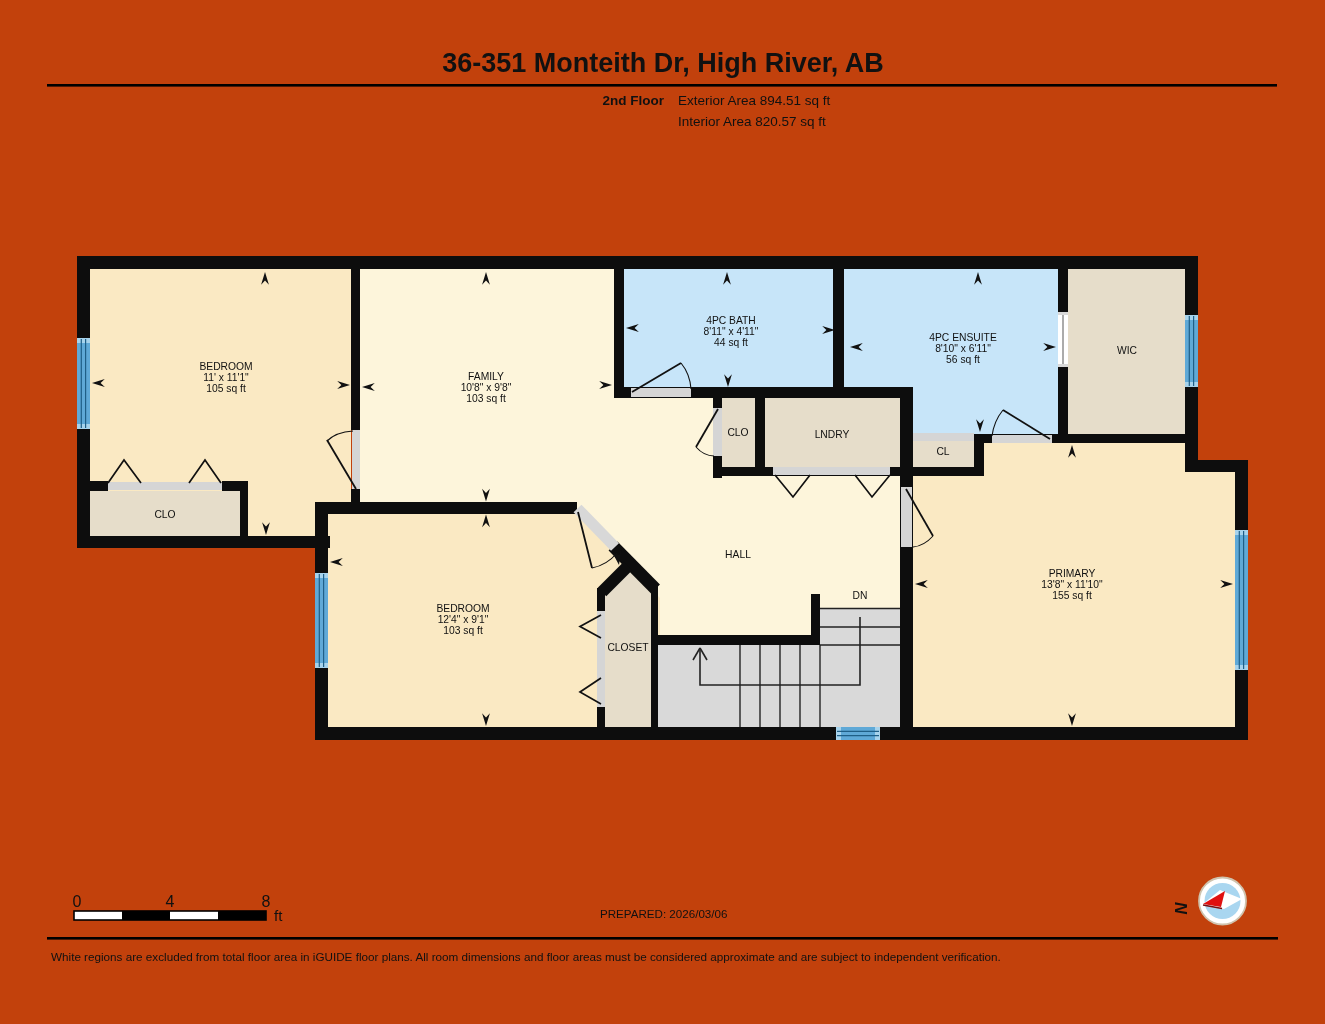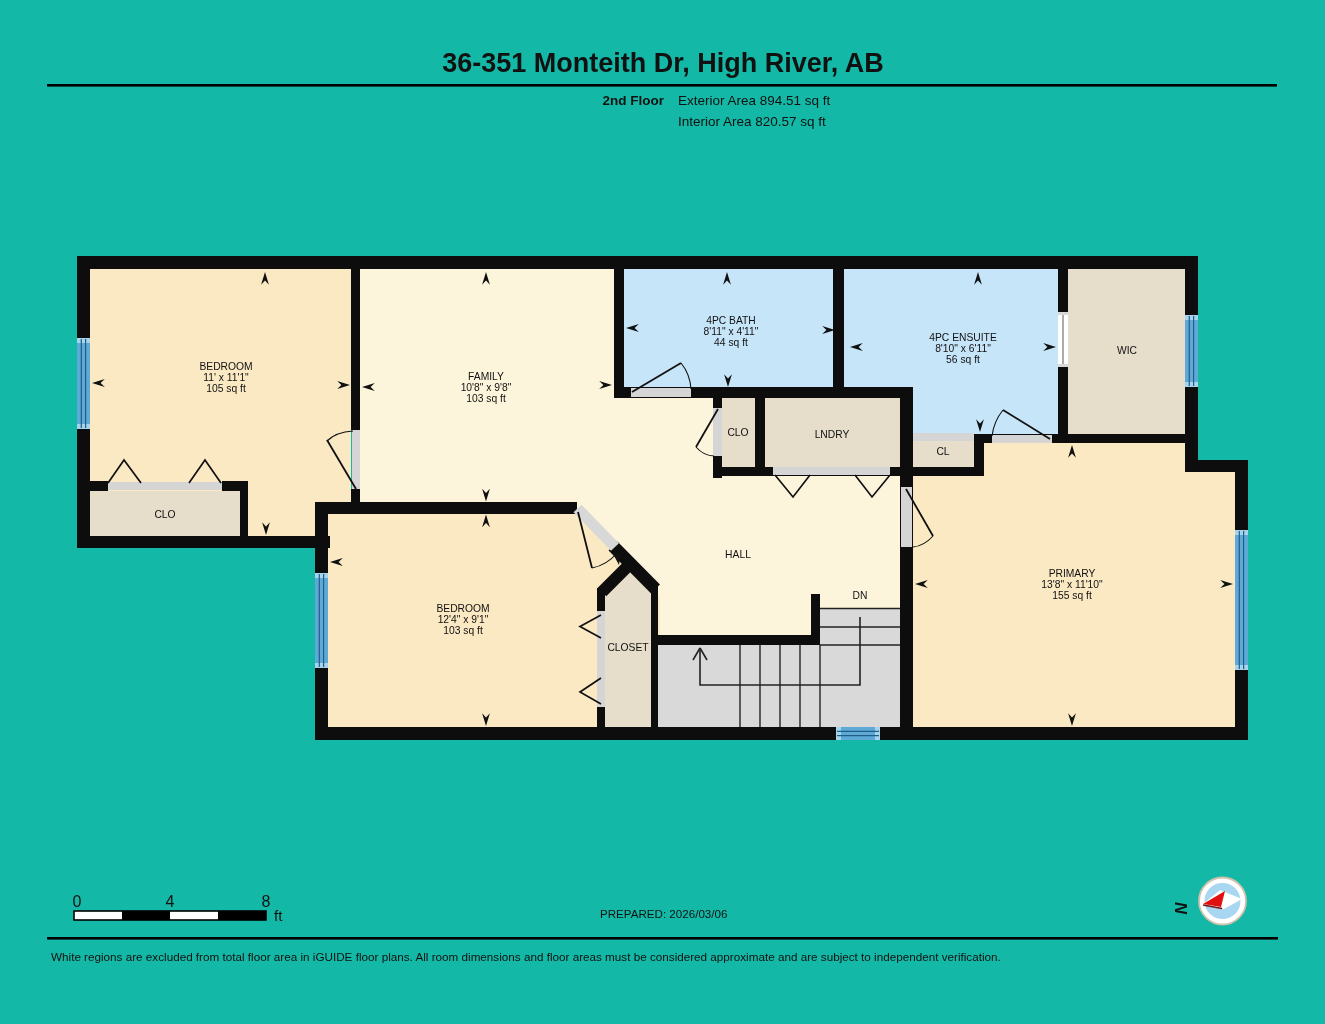--- a/index.html
+++ b/index.html
@@ -1,16 +1,16 @@
 <!DOCTYPE html>
 <html><head>
 <meta charset="utf-8">
 <style>
   html,body{margin:0;padding:0;background:#ffffff;}
-  #page{position:relative;width:1325px;height:1024px;background:#14b8a6;overflow:hidden;
+  #page{position:relative;width:1325px;height:1024px;background:#c2410c;overflow:hidden;
         font-family:"Liberation Sans", sans-serif;}
   svg{position:absolute;left:0;top:0;}
   text{font-family:"Liberation Sans", sans-serif;fill:#111;}
 </style>
 </head>
 <body>
 <div id="page">
 <svg width="1325" height="1024" viewBox="0 0 1325 1024">
 
   <text x="663" y="71.5" font-size="27" font-weight="bold" text-anchor="middle">36-351 Monteith Dr, High River, AB</text>

